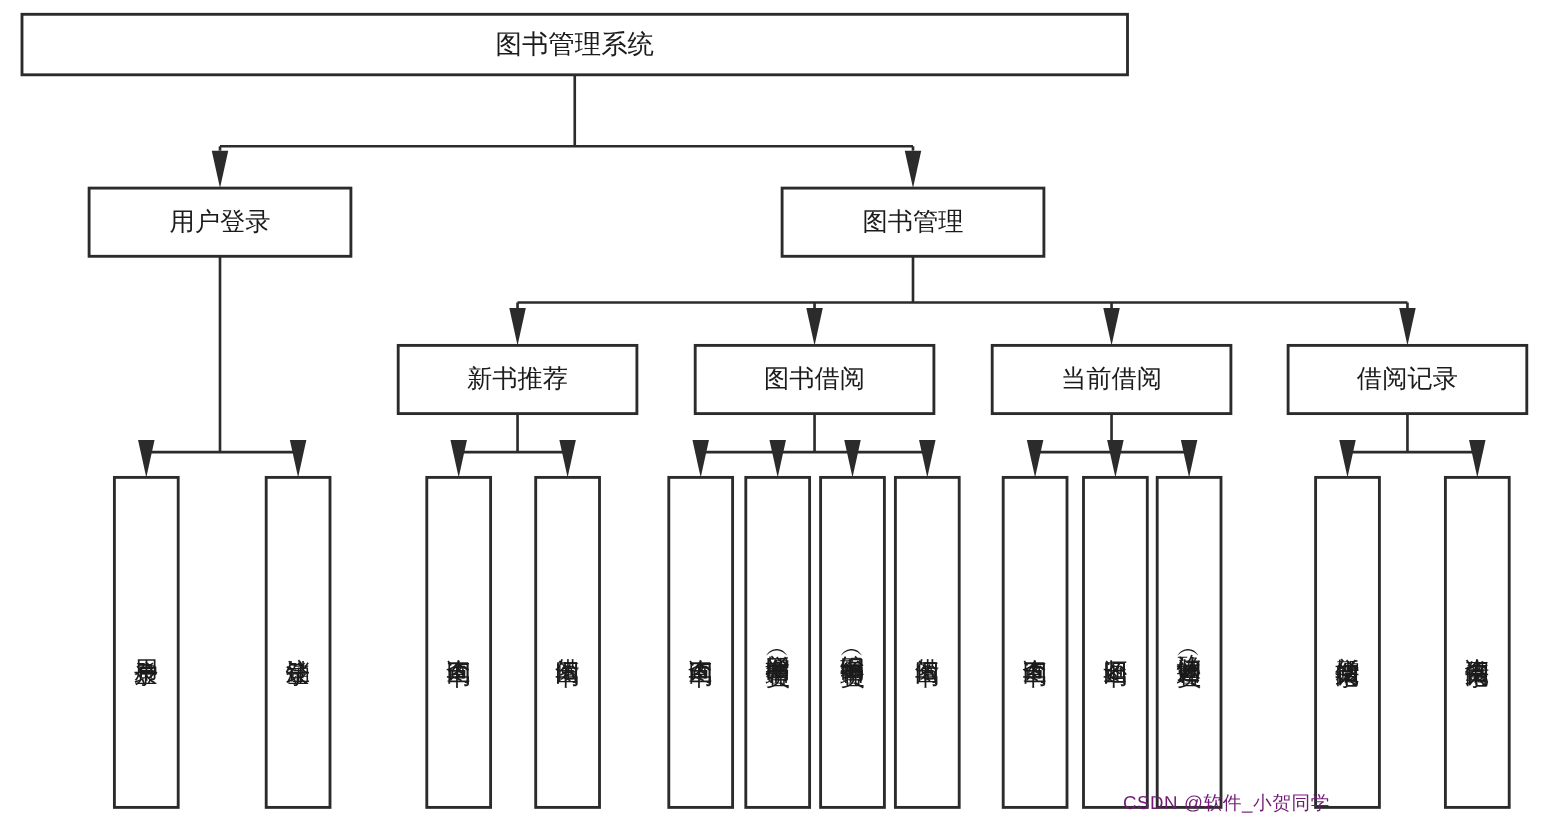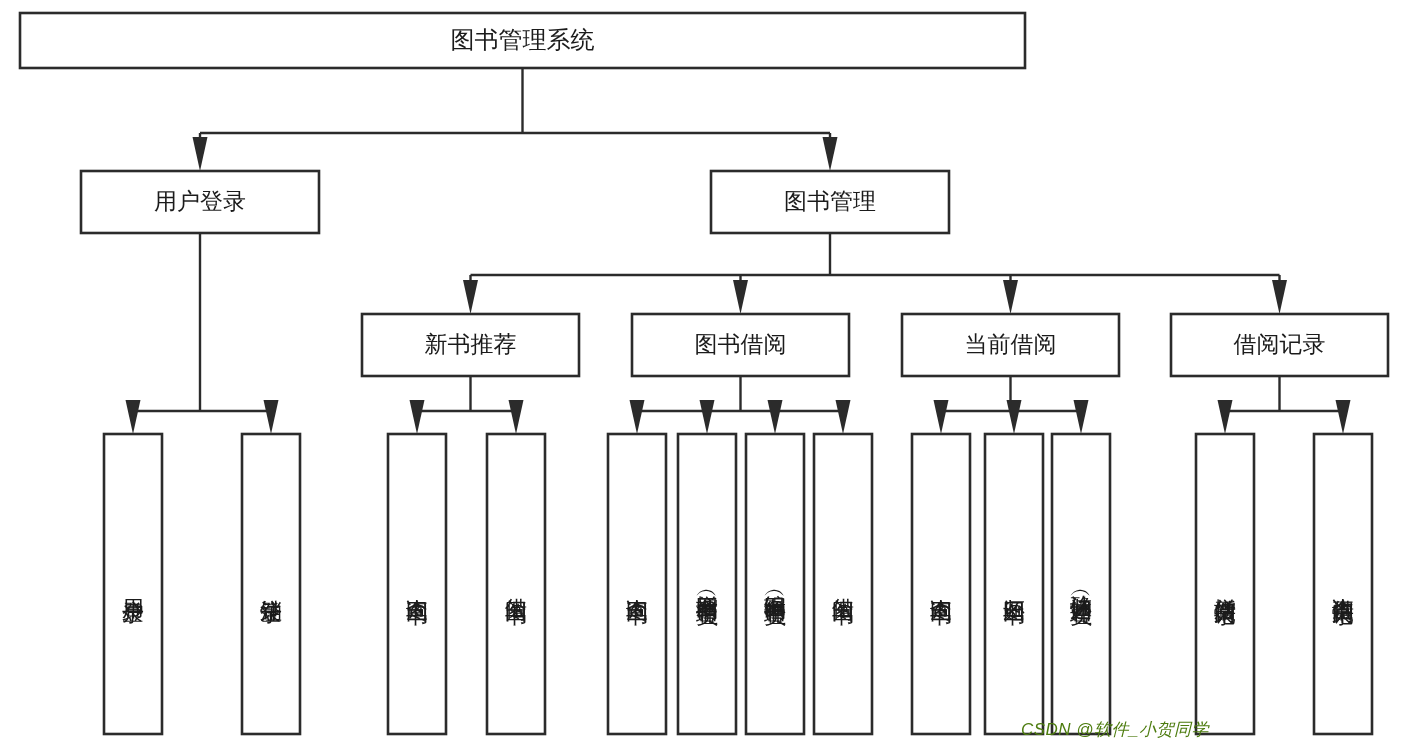--- a/index.html
+++ b/index.html
@@ -71,25 +71,24 @@
     letter-spacing: 1.5px;
     text-align: center;
     white-space: nowrap;
   }
   .watermark {
     position: absolute;
     right: 12px;
     bottom: 6px;
     font-family: "Liberation Sans", "DejaVu Sans", sans-serif;
     font-size: 17px;
-    color: #4d7c0f;
+    color: #701a75;
     letter-spacing: 0.5px;
     white-space: nowrap;
     pointer-events: none;
-    font-style: italic;
   }
 </style>
 </head>
 <body>
 
 <div id="diagram-root">
 
   <svg class="diagram-canvas" viewBox="0 0 1405 747" xmlns="http://www.w3.org/2000/svg">
     <g id="connectors-layer">
         <path d="M 522.5 68 L 522.5 133" class="connector"></path>

